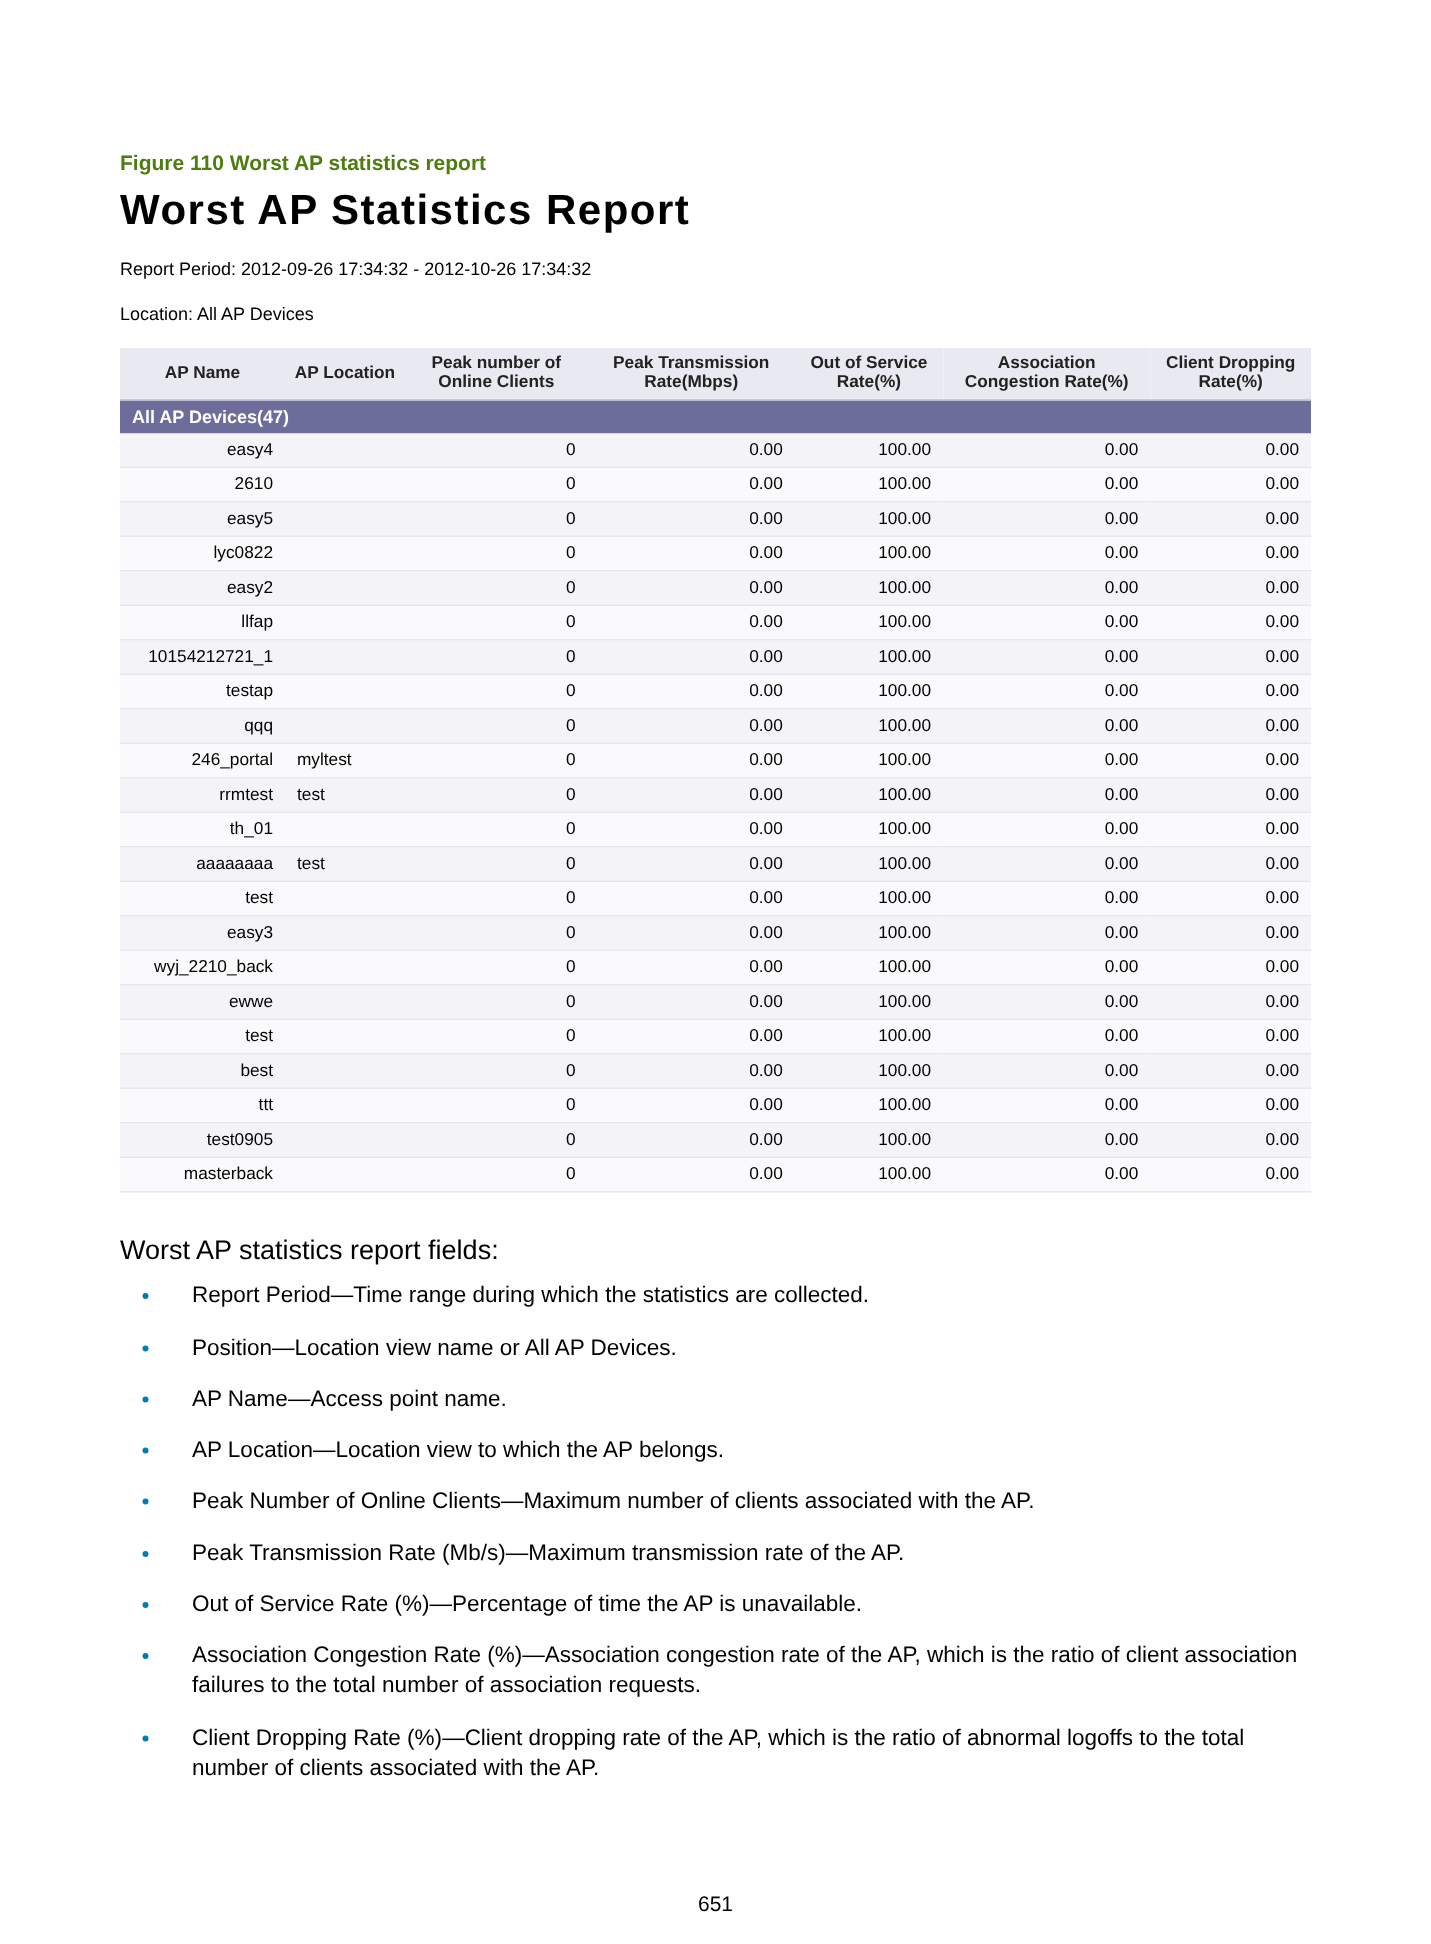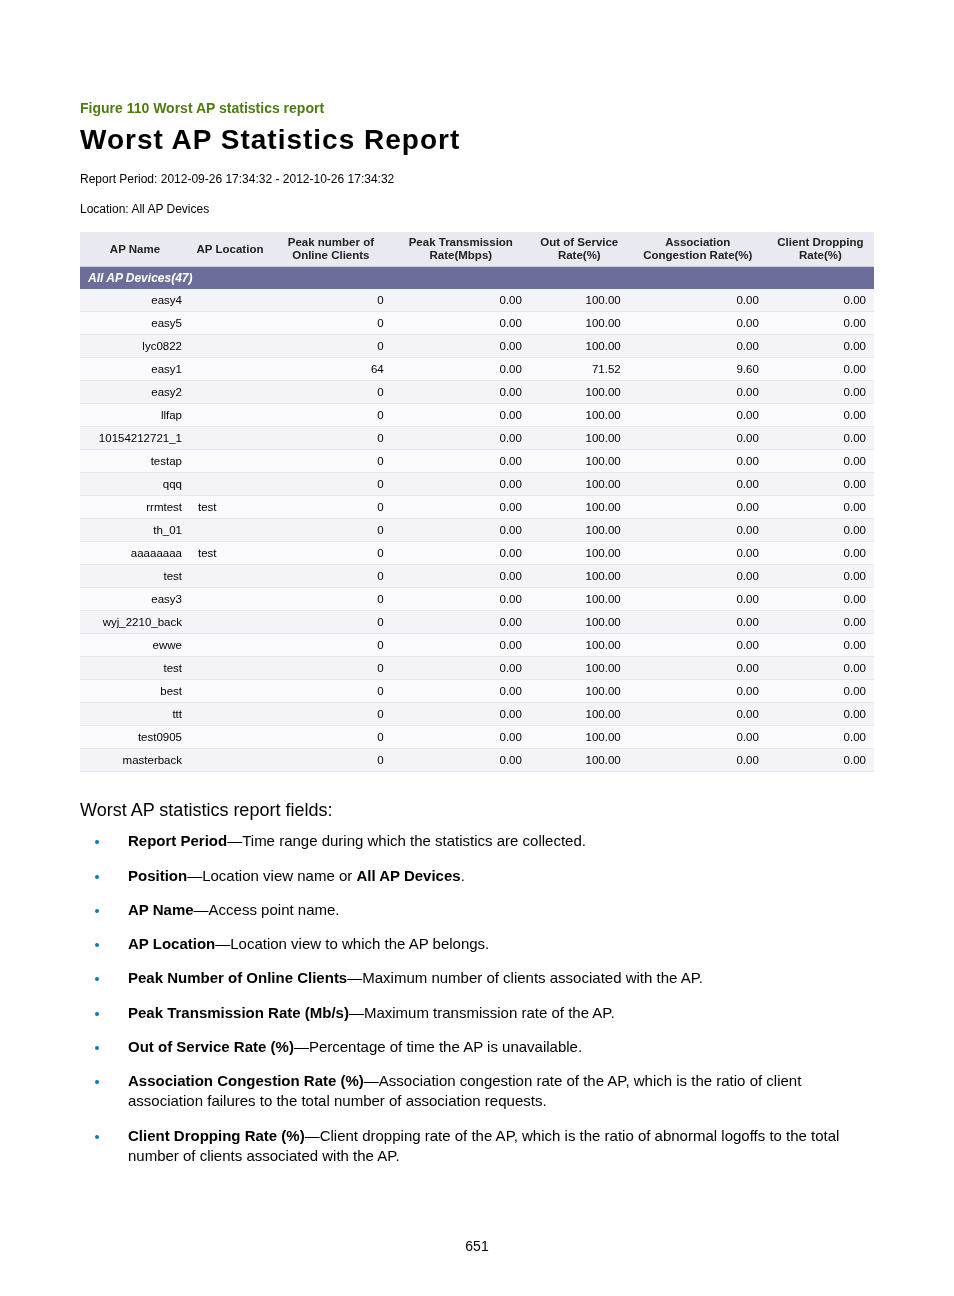--- a/index.html
+++ b/index.html
@@ -47,21 +47,20 @@
     vertical-align: middle;
     line-height: 1.15;
   }
   .report-table thead th:first-child { text-align: center; }
   .group-row td {
     background: #6d6d9c;
     color: #fff;
     font-weight: bold;
     padding: 4px 8px;
     font-size: 12px;
-    font-style: italic;
   }
   .report-table tbody tr.data-row td {
     padding: 5px 8px;
     border-bottom: 1px solid #e6e6ee;
     background: #fafafc;
   }
   .report-table tbody tr.data-row:nth-child(even) td {
     background: #f4f4f8;
   }
   .col-name { text-align: right; width: 110px; }
@@ -75,21 +74,21 @@
   ul.fields li {
     margin: 0 0 14px 0;
     font-size: 15px;
     line-height: 1.35;
     padding-left: 18px;
   }
   ul.fields li::marker {
     color: #007db8;
     font-size: 14px;
   }
-  .bold { font-weight: bold; }
+  .bold { font-weight: normal; }
   .page-num {
     text-align: center;
     font-size: 14px;
     margin-top: 72px;
   }
 </style>
 </head>
 <body>
 
 <div class="page">
@@ -124,47 +123,47 @@
     <tr class="data-row">
           <td class="col-name">easy4</td>
           <td class="col-loc"></td>
           <td class="col-num">0</td>
           <td class="col-num">0.00</td>
           <td class="col-num">100.00</td>
           <td class="col-num">0.00</td>
           <td class="col-num">0.00</td>
         </tr>
         <tr class="data-row">
+          <td class="col-name">2610</td>
+          <td class="col-loc"></td>
+          <td class="col-num">0</td>
+          <td class="col-num">0.00</td>
+          <td class="col-num">100.00</td>
+          <td class="col-num">0.00</td>
+          <td class="col-num">0.00</td>
+        </tr>
+        <tr class="data-row">
           <td class="col-name">easy5</td>
           <td class="col-loc"></td>
           <td class="col-num">0</td>
           <td class="col-num">0.00</td>
           <td class="col-num">100.00</td>
           <td class="col-num">0.00</td>
           <td class="col-num">0.00</td>
         </tr>
         <tr class="data-row">
           <td class="col-name">lyc0822</td>
           <td class="col-loc"></td>
           <td class="col-num">0</td>
           <td class="col-num">0.00</td>
           <td class="col-num">100.00</td>
           <td class="col-num">0.00</td>
           <td class="col-num">0.00</td>
         </tr>
         <tr class="data-row">
-          <td class="col-name">easy1</td>
-          <td class="col-loc"></td>
-          <td class="col-num">64</td>
-          <td class="col-num">0.00</td>
-          <td class="col-num">71.52</td>
-          <td class="col-num">9.60</td>
-          <td class="col-num">0.00</td>
-        </tr>
-        <tr class="data-row">
           <td class="col-name">easy2</td>
           <td class="col-loc"></td>
           <td class="col-num">0</td>
           <td class="col-num">0.00</td>
           <td class="col-num">100.00</td>
           <td class="col-num">0.00</td>
           <td class="col-num">0.00</td>
         </tr>
         <tr class="data-row">
           <td class="col-name">llfap</td>
@@ -189,20 +188,29 @@
           <td class="col-loc"></td>
           <td class="col-num">0</td>
           <td class="col-num">0.00</td>
           <td class="col-num">100.00</td>
           <td class="col-num">0.00</td>
           <td class="col-num">0.00</td>
         </tr>
         <tr class="data-row">
           <td class="col-name">qqq</td>
           <td class="col-loc"></td>
+          <td class="col-num">0</td>
+          <td class="col-num">0.00</td>
+          <td class="col-num">100.00</td>
+          <td class="col-num">0.00</td>
+          <td class="col-num">0.00</td>
+        </tr>
+        <tr class="data-row">
+          <td class="col-name">246_portal</td>
+          <td class="col-loc">myltest</td>
           <td class="col-num">0</td>
           <td class="col-num">0.00</td>
           <td class="col-num">100.00</td>
           <td class="col-num">0.00</td>
           <td class="col-num">0.00</td>
         </tr>
         <tr class="data-row">
           <td class="col-name">rrmtest</td>
           <td class="col-loc">test</td>
           <td class="col-num">0</td>

